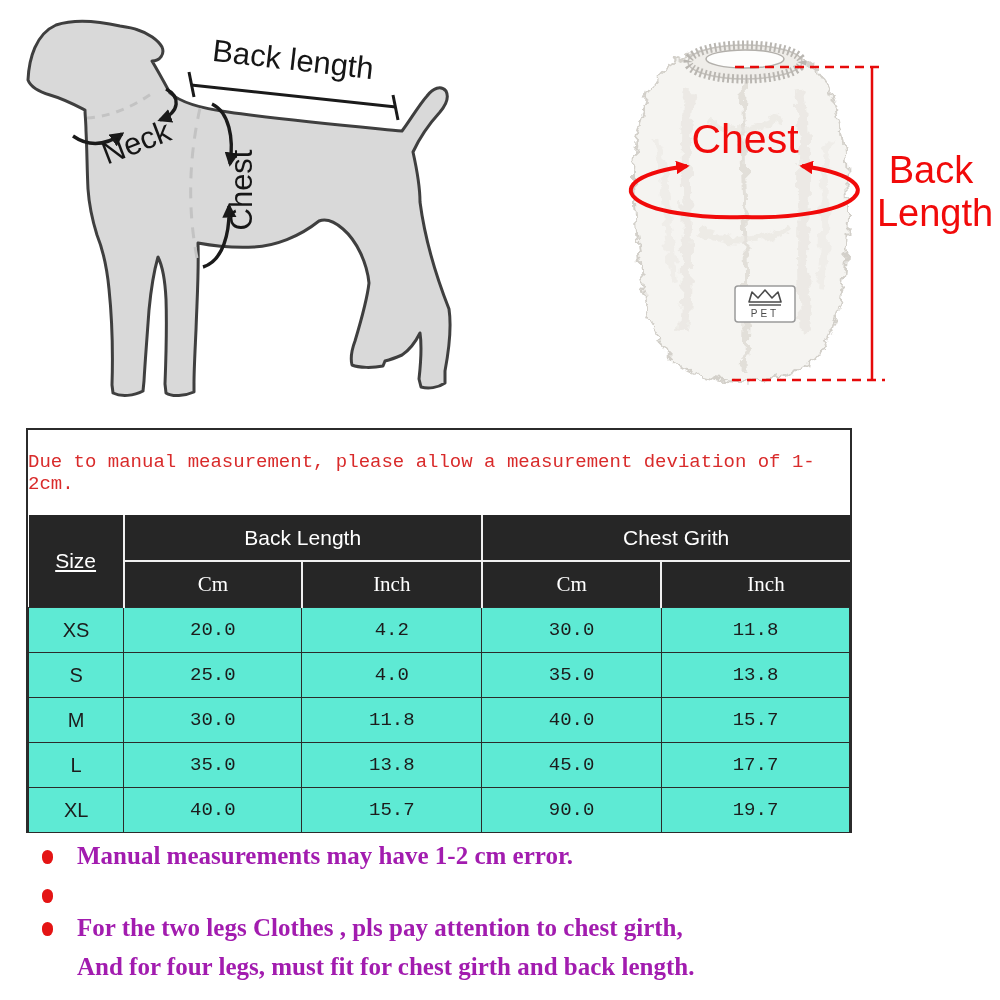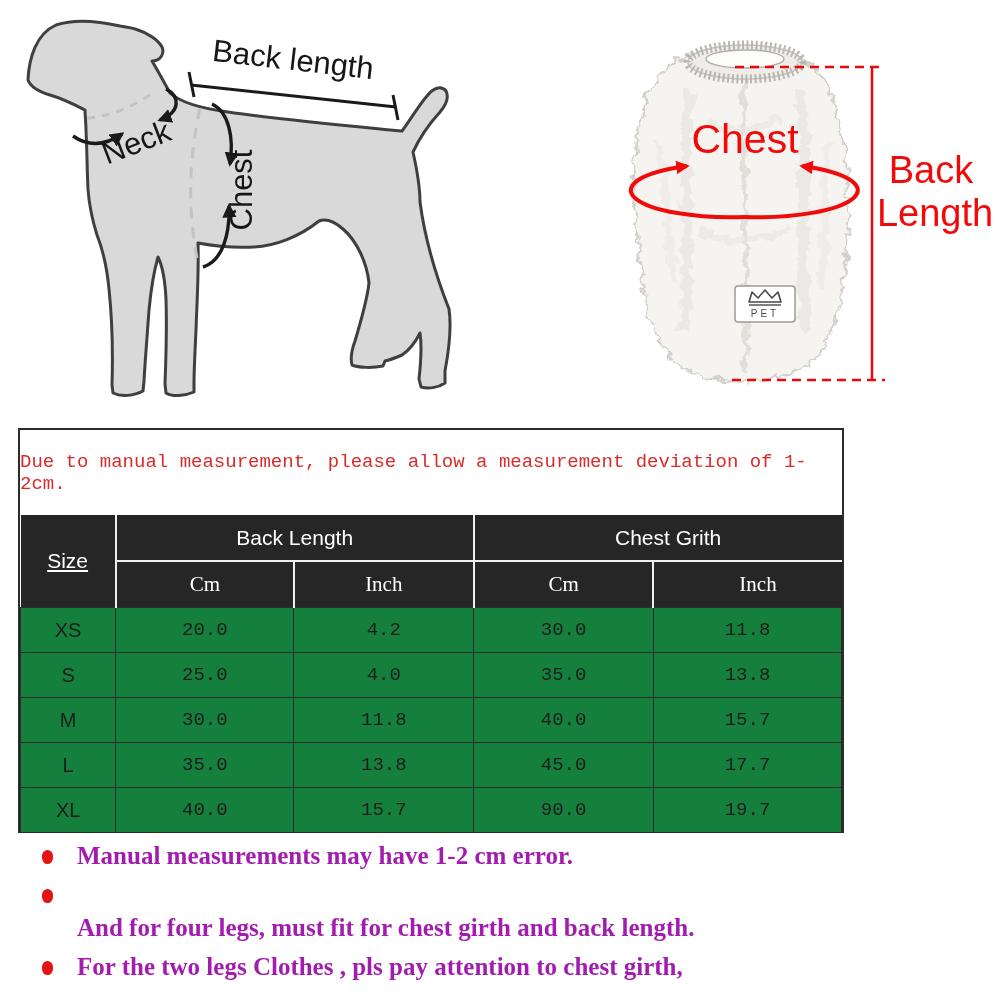--- a/index.html
+++ b/index.html
@@ -8,21 +8,21 @@
     font-family:"Liberation Sans",sans-serif;
   }
   svg text{user-select:none;}
 
   
   .dog-svg{position:absolute;left:0;top:0;width:510px;height:420px;}
   .vest-svg{position:absolute;left:580px;top:0;width:420px;height:420px;}
 
   
   .table-block{
-    position:absolute;left:18px;top:428px;width:826px;height:405px;
+    position:absolute;left:26px;top:428px;width:826px;height:405px;
     border:2px solid #2b2b2b;box-sizing:border-box;background:#fff;
   }
   .note-row{
     height:85px;display:flex;align-items:center;justify-content:center;
     font-family:"Liberation Mono",monospace;font-size:19px;letter-spacing:0px;
     color:#d92b2b;
   }
   table.size-table{
     width:100%;border-collapse:collapse;table-layout:fixed;
   }
@@ -34,21 +34,21 @@
   .size-table th{
     background:#262626;color:#fff;font-weight:400;font-size:21px;
     height:45px;padding:0;text-align:center;
     border-right:2px solid #efefef;border-bottom:2px solid #efefef;
   }
   .size-table th:last-child{border-right:none;padding-left:20px;}
   .size-table tr.sub th{border-bottom:none;font-family:Liberation Serif, serif;}
   .size-table th.size-th{border-bottom:none;text-decoration:underline;}
   .size-table td{
     border:1px solid #2b2b2b;height:44px;padding:0;text-align:center;
-    font-family:"Liberation Mono",monospace;font-size:19px;color:#1c1c1c;background:#15803d;
+    font-family:"Liberation Mono",monospace;font-size:19px;color:#1c1c1c;background:#5eead4;
   }
   .size-table td.size-cell{
     font-family:"Liberation Sans",sans-serif;font-size:20px;font-weight:500;
   }
 
   
   .notes{position:absolute;left:28px;top:842px;width:950px;}
   .note-line{
     display:flex;align-items:flex-start;margin-bottom:11px;
     font-family:"Liberation Serif",serif;font-weight:bold;font-size:25px;
@@ -268,23 +268,23 @@
   </div>
 
   <div class="notes">
     <div class="note-line">
       <span class="bullet"></span>
       <span>Manual measurements may have 1-2 cm error.</span>
     </div>
     <div class="note-line">
       <span class="bullet"></span>
     </div>
+    <div class="note-line">
+      <span class="bullet"></span>
+      <span>For the two legs Clothes , pls pay attention to chest girth,</span>
+    </div>
     <div class="note-line no-bullet">
       <span class="bullet"></span>
       <span>And for four legs, must fit for chest girth and back length.</span>
     </div>
-    <div class="note-line">
-      <span class="bullet"></span>
-      <span>For the two legs Clothes , pls pay attention to chest girth,</span>
-    </div>
   </div>
 
 </div>
 
 </body></html>

